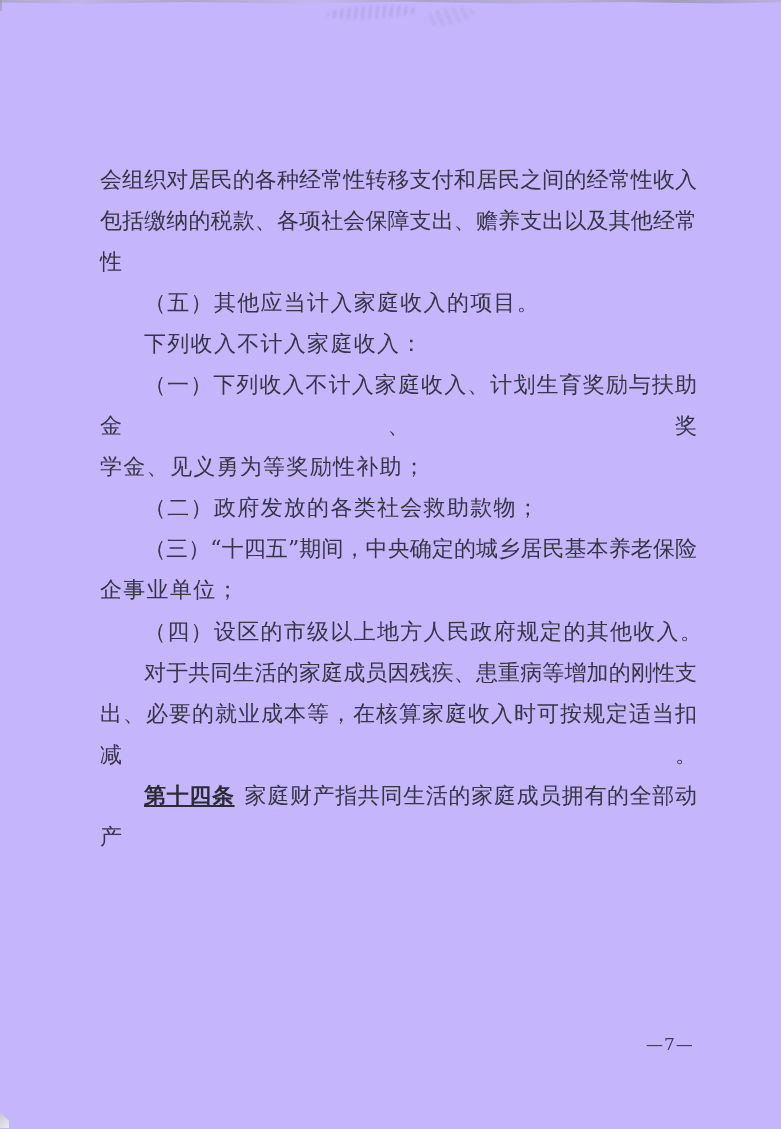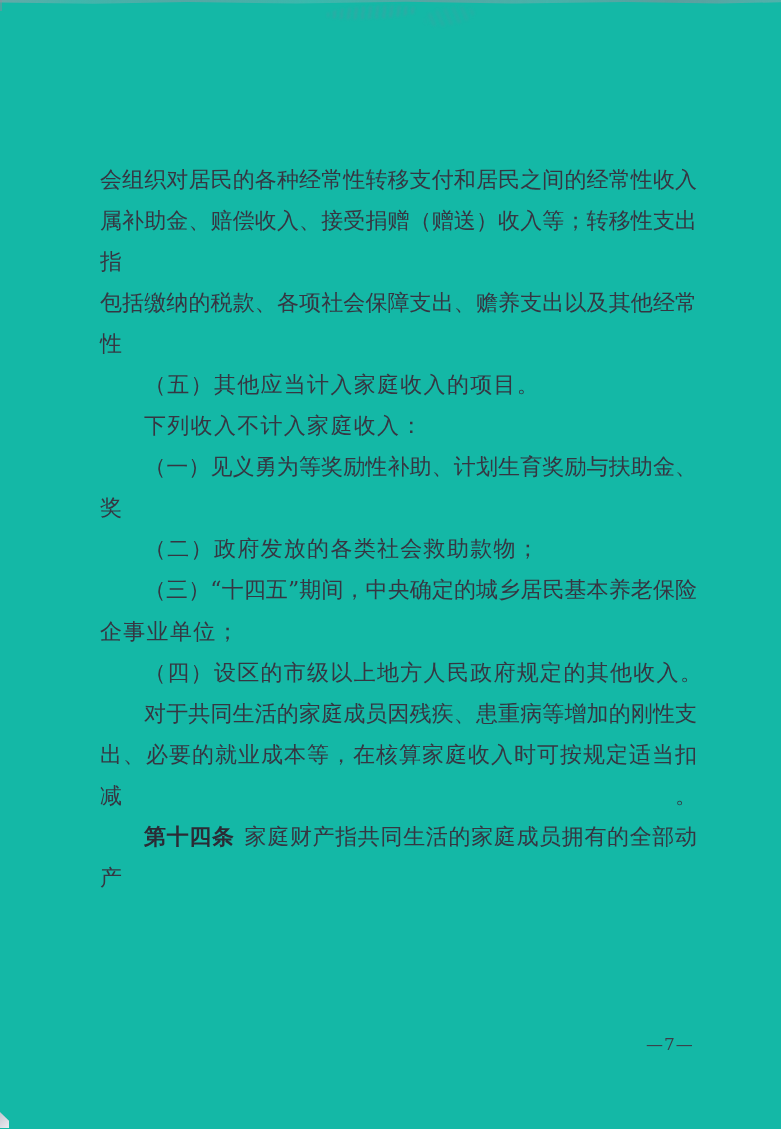--- a/index.html
+++ b/index.html
@@ -10,21 +10,21 @@
   body {
     width: 781px;
     height: 1129px;
     position: relative;
     overflow: hidden;
     font-family: "DejaVu Serif", "Liberation Serif", serif;
   }
   .scan-page {
     position: absolute;
     inset: 0;
-    background: #14b8a6;
+    background: #c4b5fd;
   }
   
   .top-edge {
     position: absolute;
     top: 0; left: 0;
     width: 781px; height: 5px;
     background:
       linear-gradient(90deg,
         rgba(158,158,168,.60) 0%,  rgba(178,178,188,.28) 10%,
         rgba(150,150,162,.52) 24%, rgba(190,190,200,.22) 40%,
@@ -84,20 +84,21 @@
     white-space: normal;
     letter-spacing: normal;
     text-align: justify;
     text-align-last: justify;
   }
   .line.indent { text-indent: 2em; }
   .bold {
     font-weight: 700;
     color: #2b2b35;
     margin-right: 10px;
+    text-decoration: underline;
   }
   .page-number {
     position: absolute;
     left: 646px; top: 1034px;
     font-size: 17px;
     letter-spacing: 1px;
     color: #3c3c48;
   }
 </style>
 </head>
@@ -106,25 +107,25 @@
 <div class="scan-page">
 
   <div class="top-edge"></div>
   <div class="left-tick"></div>
   <div class="bleed-a"></div>
   <div class="bleed-b"></div>
   <div class="corner-mark"></div>
 
   <div class="page-text">
     <div class="line justify">会组织对居民的各种经常性转移支付和居民之间的经常性收入</div>
-    <div class="line justify">属补助金、赔偿收入、接受捐赠（赠送）收入等；转移性支出指</div>
     <div class="line justify">包括缴纳的税款、各项社会保障支出、赡养支出以及其他经常性</div>
     <div class="line indent">（五）其他应当计入家庭收入的项目。</div>
     <div class="line indent">下列收入不计入家庭收入：</div>
-    <div class="line indent justify">（一）见义勇为等奖励性补助、计划生育奖励与扶助金、奖</div>
+    <div class="line indent justify">（一）下列收入不计入家庭收入、计划生育奖励与扶助金、奖</div>
+    <div class="line">学金、见义勇为等奖励性补助；</div>
     <div class="line indent">（二）政府发放的各类社会救助款物；</div>
     <div class="line indent justify">（三）“十四五”期间，中央确定的城乡居民基本养老保险</div>
     <div class="line">企事业单位；</div>
     <div class="line indent">（四）设区的市级以上地方人民政府规定的其他收入。</div>
     <div class="line indent justify">对于共同生活的家庭成员因残疾、患重病等增加的刚性支</div>
     <div class="line justify">出、必要的就业成本等，在核算家庭收入时可按规定适当扣减。</div>
     <div class="line indent justify">
       <span class="bold">第十四条</span><span>家庭财产指共同生活的家庭成员拥有的全部动产</span>
     </div>
 

